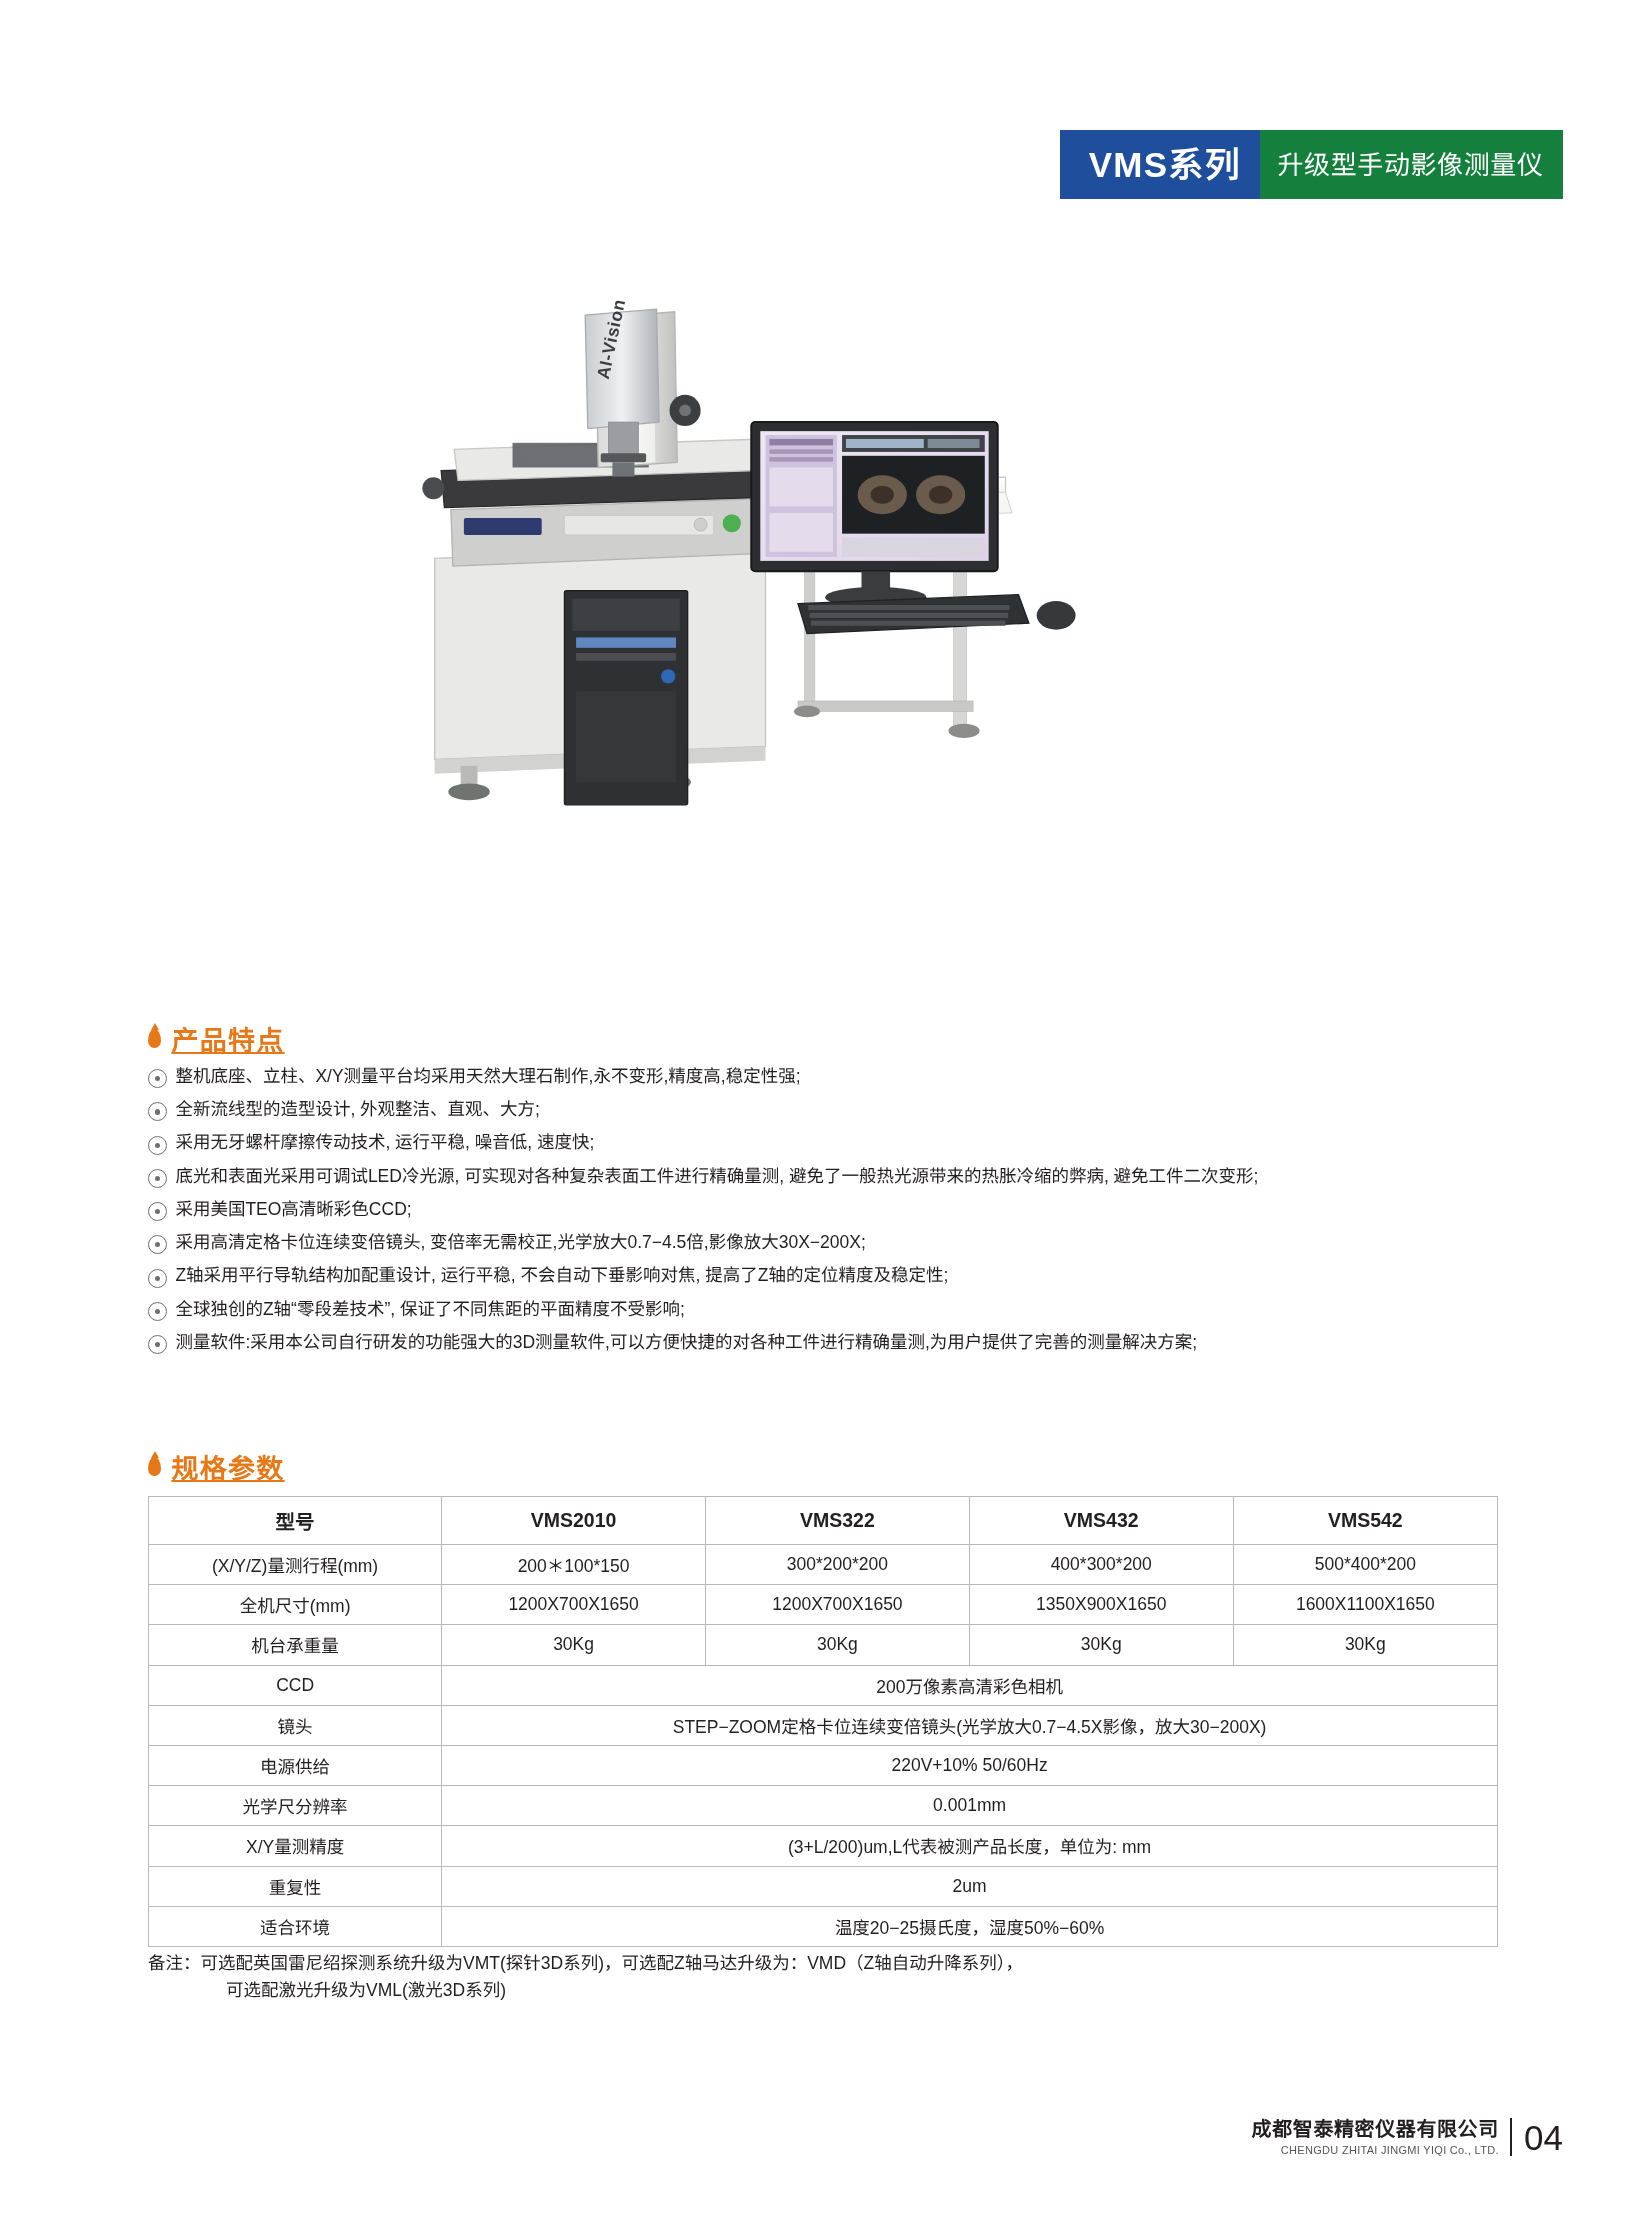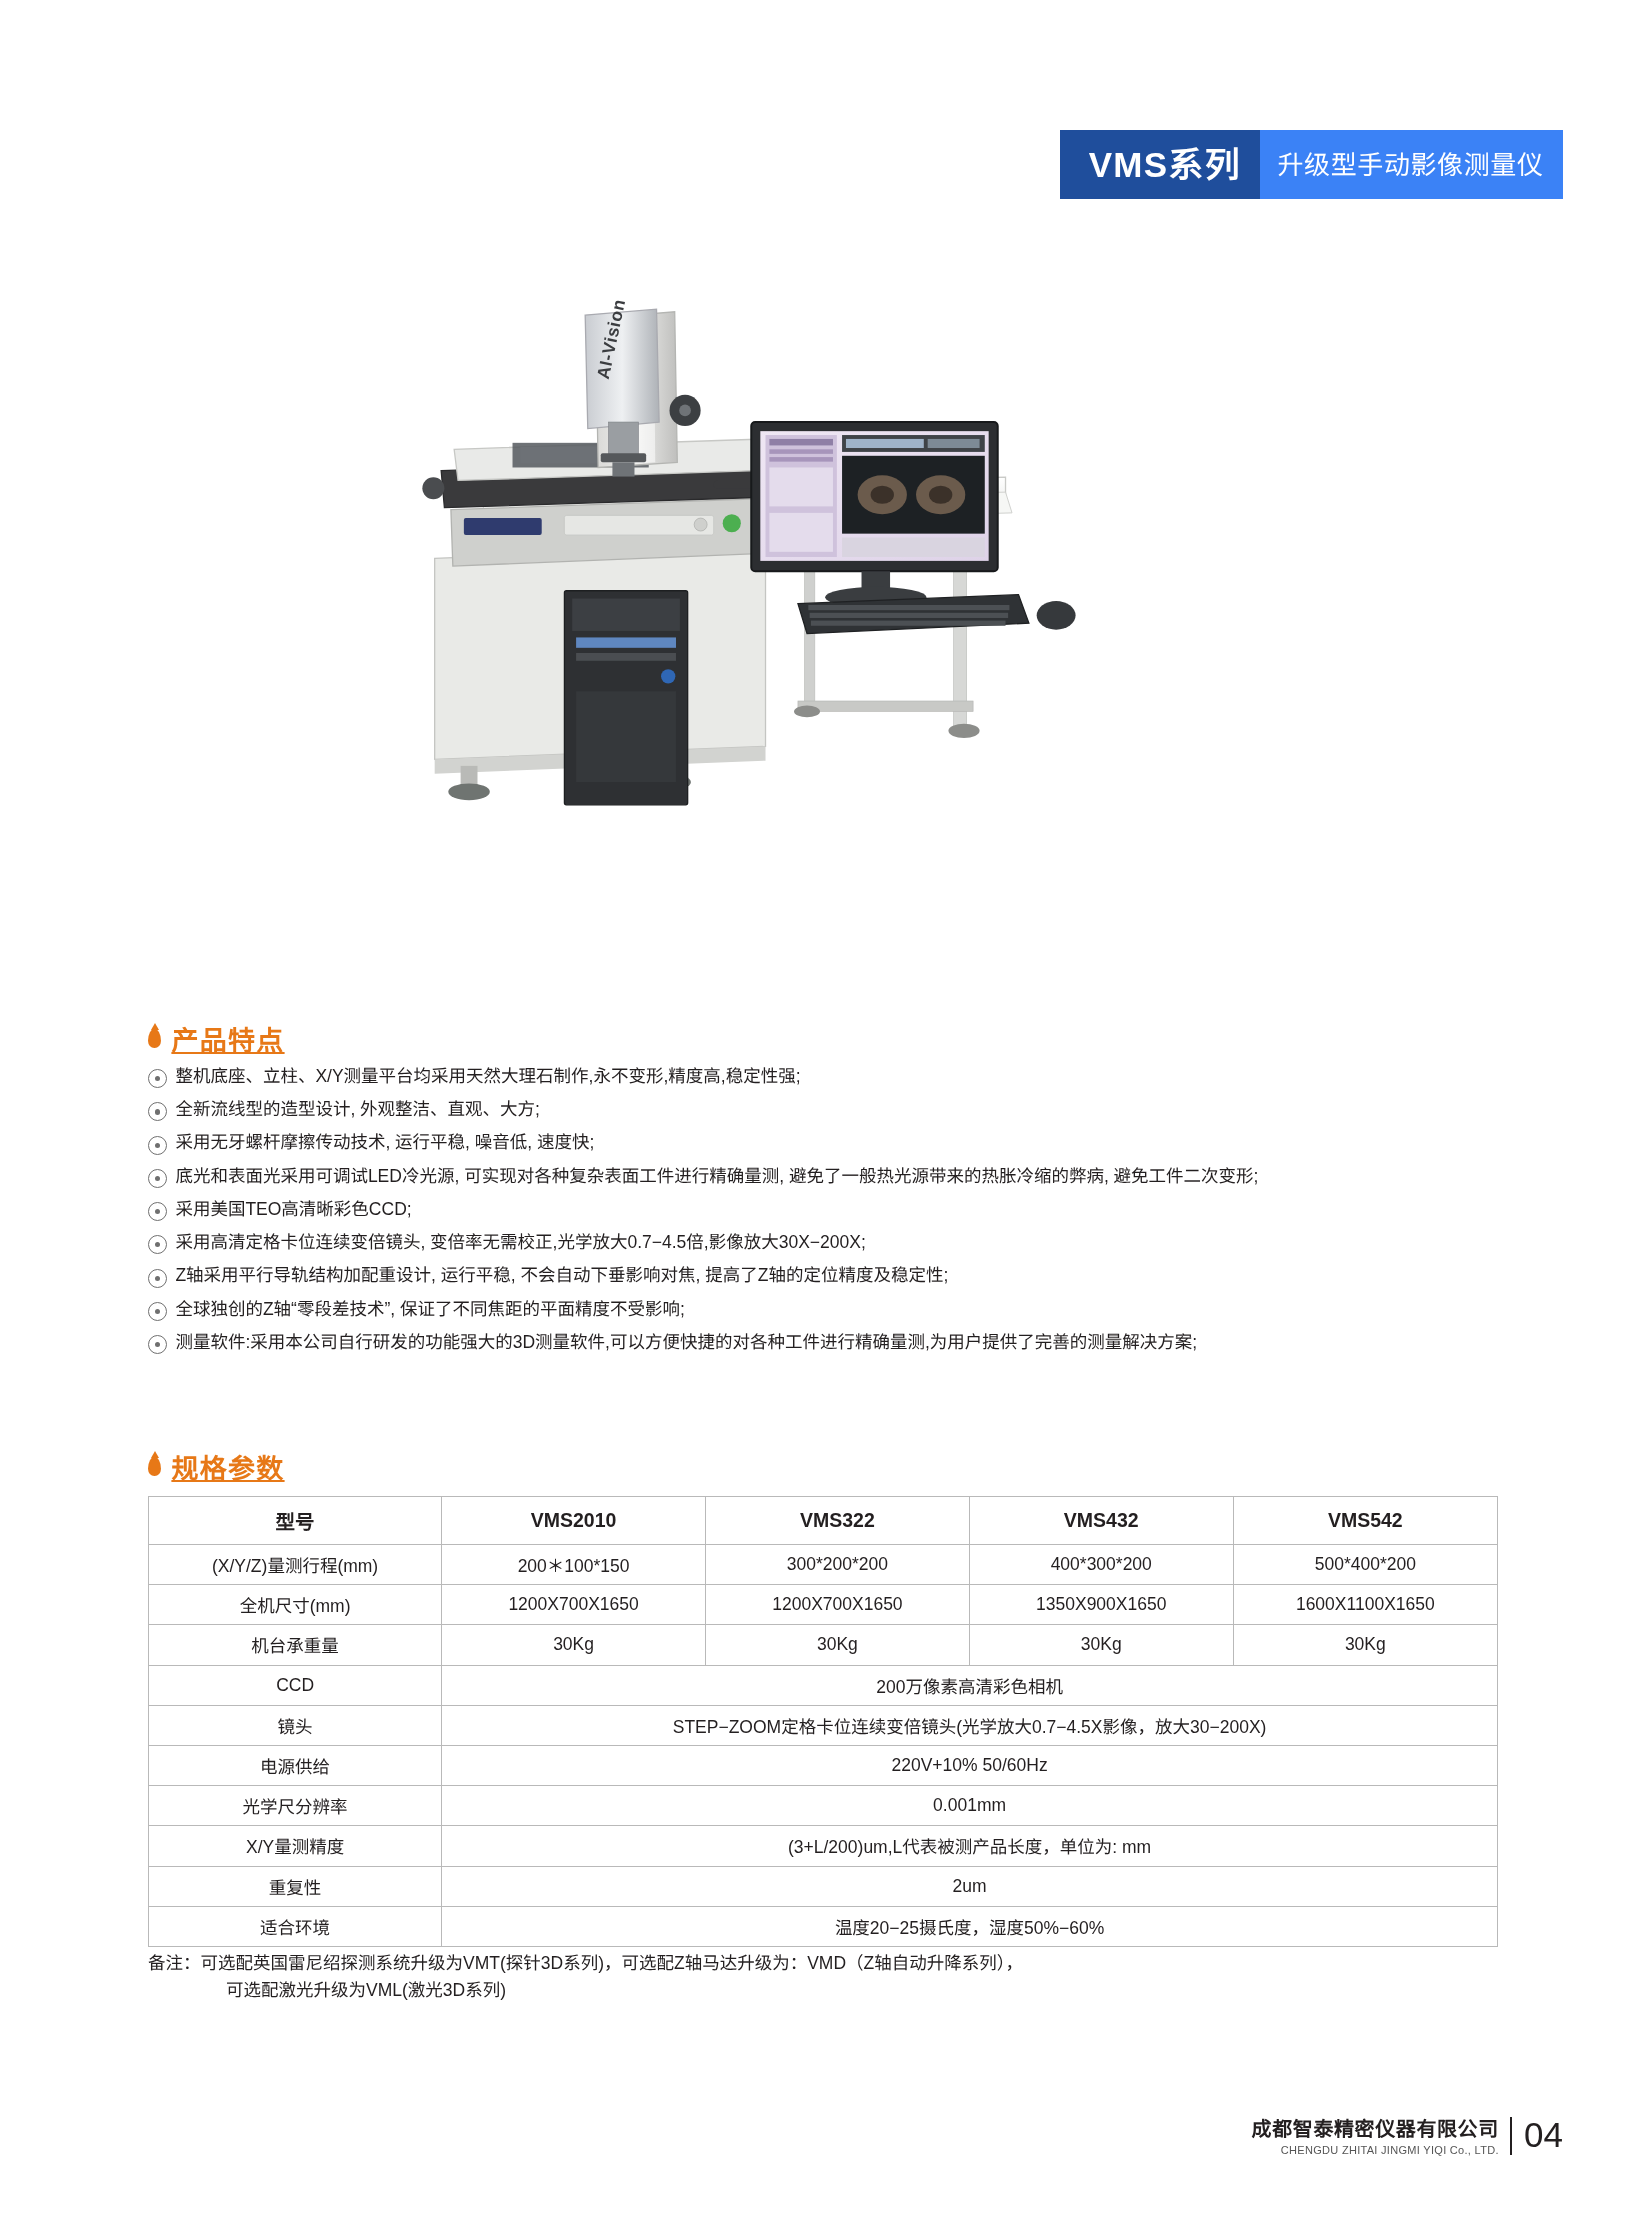--- a/index.html
+++ b/index.html
@@ -30,21 +30,21 @@
     color: #ffffff;
     font-size: 35px;
     font-weight: bold;
     letter-spacing: 1.3px;
     padding: 0 19.5px 0 28.6px;
     display: flex;
     align-items: center;
     line-height: 1;
   }
   .header-band .gray-box {
-    background: #3b82f6;
+    background: #15803d;
     color: #ffffff;
     font-size: 26px;
     padding: 0 19.5px 0 17px;
     display: flex;
     align-items: center;
     letter-spacing: 0.6px;
     line-height: 1;
   }
 
   
@@ -168,21 +168,21 @@
     color: #231f20;
   }
   .note .line2 { margin-left: 78px; display: block; }
 
   
   .footer {
     position: absolute;
     right: 83px;
     bottom: 70px;
     display: flex;
-    align-items: flex-start;
+    align-items: center;
     gap: 11.7px;
   }
   .footer .company {
     text-align: right;
     line-height: 1.2;
   }
   .footer .company .cn {
     font-size: 20px;
     font-weight: bold;
     color: #231f20;

